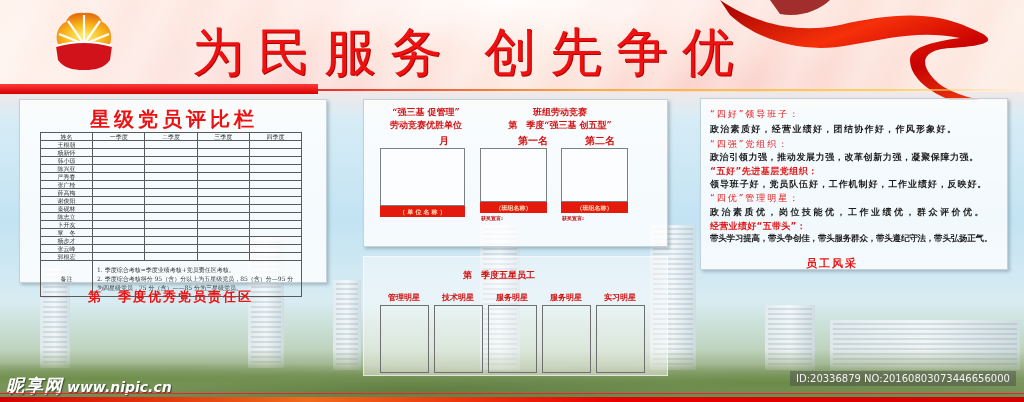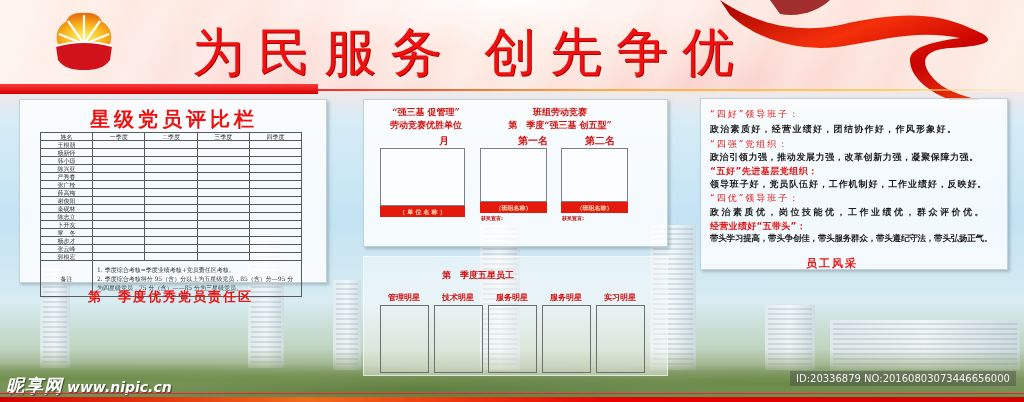--- a/index.html
+++ b/index.html
@@ -62,21 +62,21 @@
   .red-caption { position: absolute; color: #ee1111; font-weight: bold; white-space: nowrap; }
   .cap-left { left: 88px; top: 288px; font-size: 13px; letter-spacing: 2px; }
 
   .mid-head { position: absolute; color: #d21313; font-weight: bold; font-size: 9px; text-align: center; line-height: 13px; font-family: "DejaVu Serif", serif; }
   .mid-h1 { left: 8px; top: 108px; width: 110px; }
 
   .photo-box { position: absolute; border: 1.5px solid #7b8082; background: rgba(255,255,255,0.6); }
   .name-bar { position: absolute; background: #e41a0c; color: #ffe4c0; font-size: 6px; text-align: center; line-height: 11px; font-weight: bold; }
   .award-note { position: absolute; font-size: 5px; color: #c21010; font-weight: bold; }
 
-  .mid2-title { position: absolute; left: 442px; top: 269px; font-size: 9px; color: #d21313; font-weight: bold; font-family: Liberation Mono, monospace; }
+  .mid2-title { position: absolute; left: 463px; top: 269px; font-size: 9px; color: #d21313; font-weight: bold; font-family: Liberation Mono, monospace; }
   .star-label { position: absolute; top: 292px; font-size: 8px; color: #d21313; font-weight: bold; font-family: "DejaVu Serif", serif; width: 50px; text-align: center; }
   .star-box { position: absolute; top: 305px; width: 49px; height: 68px; border: 1.5px solid #6d6f70; }
 
   .r-line { position: absolute; left: 710px; font-size: 9px; white-space: nowrap; }
   .r-red { color: #e21818; letter-spacing: 2px; }
   .r-black { color: #1c1c1c; font-weight: bold; letter-spacing: 1.3px; }
   .cap-right { left: 806px; top: 256px; font-size: 11px; letter-spacing: 2px; }
 
   .watermark-left {
     position: absolute; left: 6px; top: 374px; height: 22px;
@@ -319,21 +319,21 @@
 <div class="star-box" style="left:542px;"></div>
 <div class="star-box" style="left:596px;"></div>
 
 <div class="panel p-right"></div>
 <div class="r-line r-red" style="top:108px;">“四好”领导班子：</div>
 <div class="r-line r-black" style="top:123px;">政治素质好，经营业绩好，团结协作好，作风形象好。</div>
 <div class="r-line r-red" style="top:138px;">“四强”党组织：</div>
 <div class="r-line r-black" style="top:151px;letter-spacing:0.6px;">政治引领力强，推动发展力强，改革创新力强，凝聚保障力强。</div>
 <div class="r-line r-red" style="top:165px;letter-spacing:0.5px;font-weight:bold;">“五好”先进基层党组织：</div>
 <div class="r-line r-black" style="top:178px;letter-spacing:0.9px;">领导班子好，党员队伍好，工作机制好，工作业绩好，反映好。</div>
-<div class="r-line r-red" style="top:192px;">“四优”领导班子：</div>
+<div class="r-line r-red" style="top:192px;">“四优”管理明星：</div>
 <div class="r-line r-black" style="top:206px;letter-spacing:2.5px;">政治素质优，岗位技能优，工作业绩优，群众评价优。</div>
 <div class="r-line r-red" style="top:220px;letter-spacing:0.3px;font-weight:bold;">经营业绩好“五带头”：</div>
 <div class="r-line r-black" style="top:233px;letter-spacing:-0.2px;font-size:8.5px;">带头学习提高，带头争创佳，带头服务群众，带头遵纪守法，带头弘扬正气。</div>
 <div class="red-caption cap-right">员工风采</div>
 
 <div class="watermark-left">
   <span class="wm-logo">昵享网</span><span class="wm-url">www.nipic.cn</span>
 </div>
 <div class="watermark-right">ID:20336879 NO:20160803073446656000</div>
 

